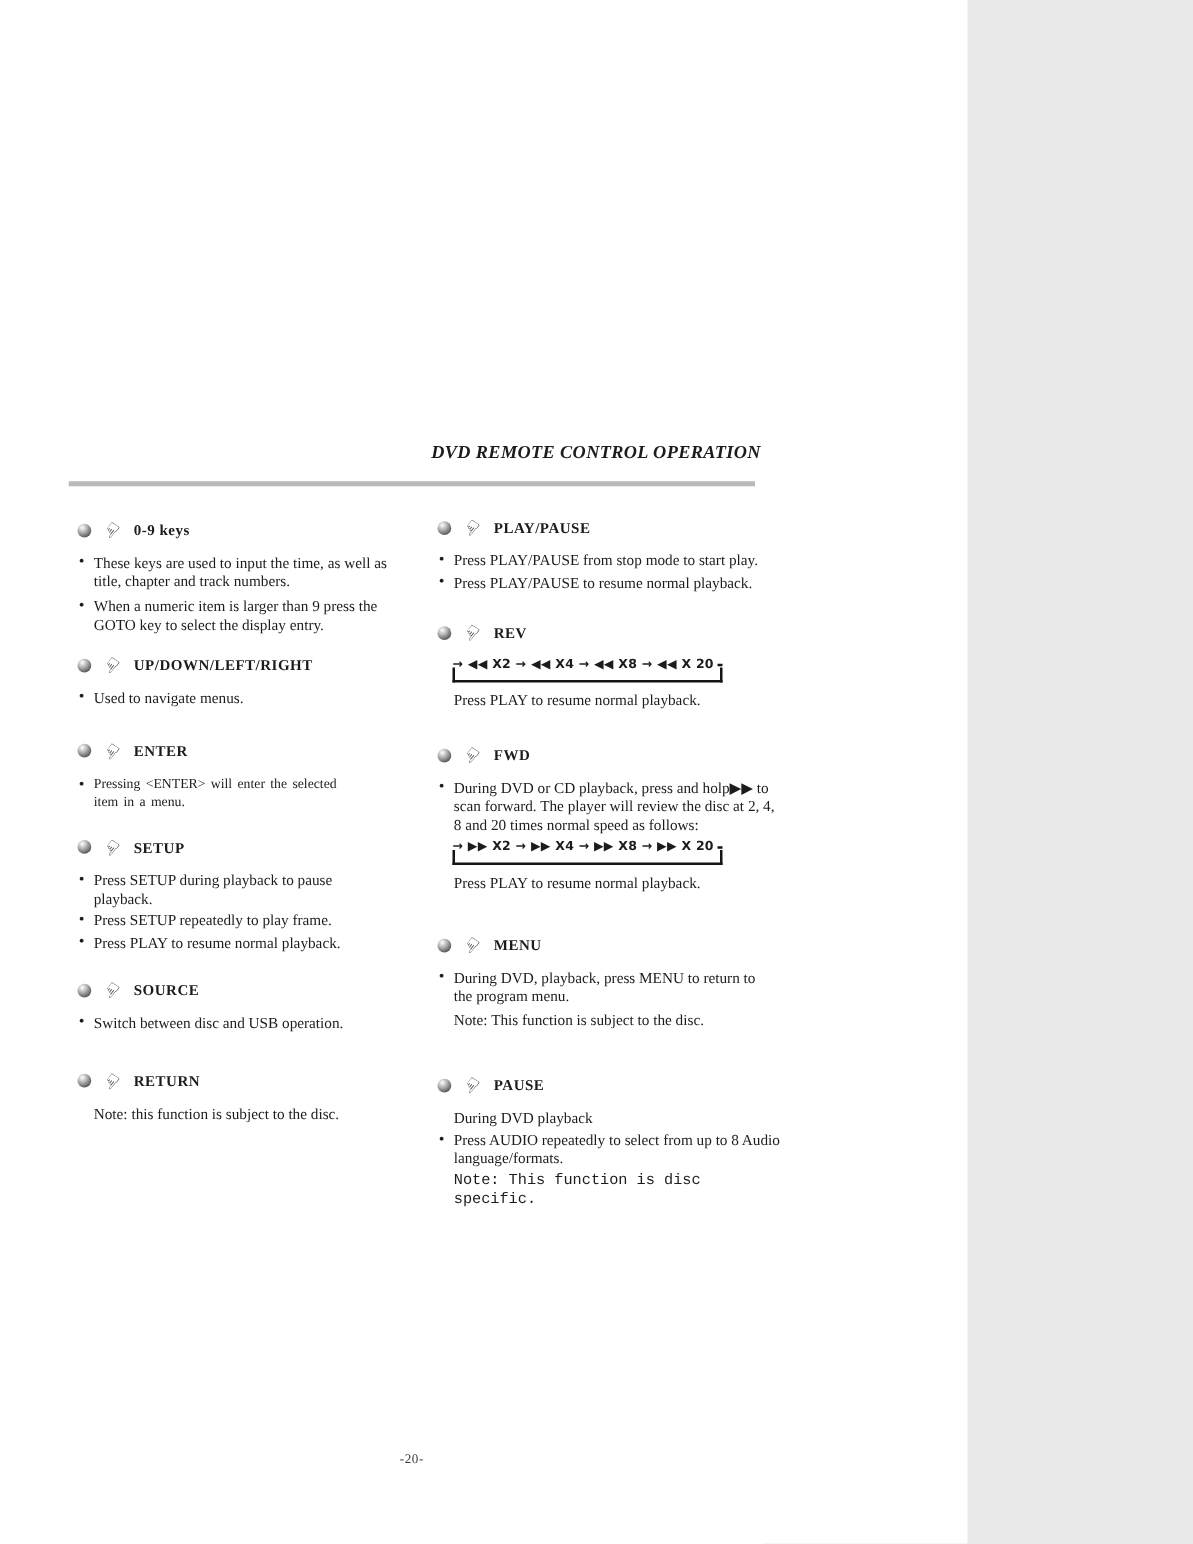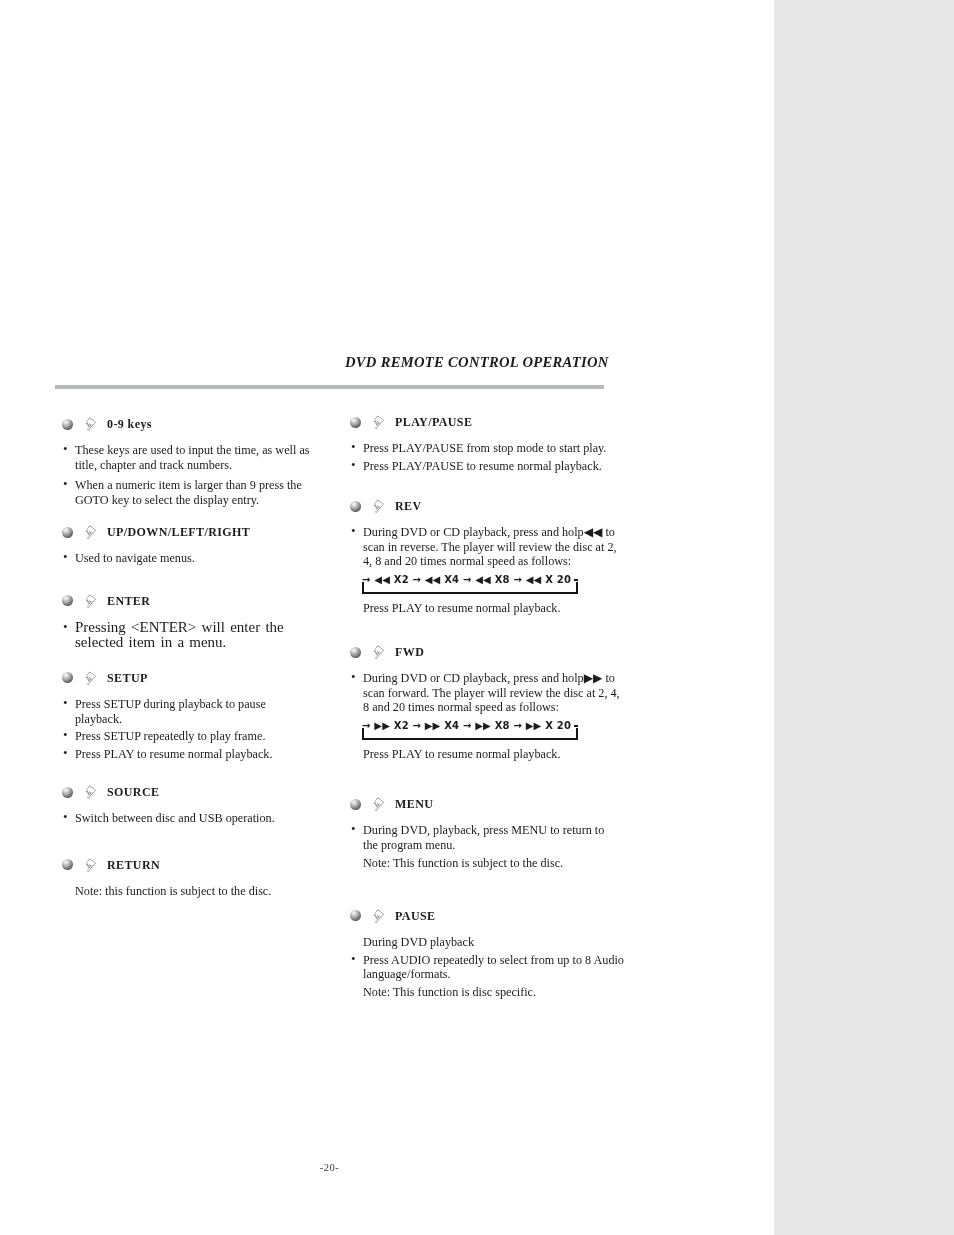--- a/index.html
+++ b/index.html
@@ -64,21 +64,21 @@
   }
   .plain{
     padding-left:13px;
     margin:0 0 3px 0;
   }
   .note{
     padding-left:13px;
     margin-top:8px;
   }
   .enter-text{
-    font-size:15px;
+    font-size:11px;
     line-height:15px;
     width:218px;
     word-spacing:1.5px;
   }
   .loop{
     margin:4px 0 7px 12px;
     width:216px;
   }
   .loop-row{display:flex;align-items:center;}
   .loop-text{
@@ -187,21 +187,20 @@
       <div class="bullet" style="margin-top:6px;">Press PLAY/PAUSE from stop mode to start play.</div>
       <div class="bullet">Press PLAY/PAUSE to resume normal playback.</div>
     </div>
 
     <div class="section" style="margin-top:22px;">
       <div class="head">
         <span class="ball"></span>
         <span class="hand">☞</span>
         <span class="label">REV</span>
       </div>
-      <div class="bullet glyphs" style="width:262px;font-family:'Liberation Serif',serif;">During DVD or CD playback, press and holp◀◀ to scan in reverse. The  player will review the disc at 2, 4, 8 and 20 times normal speed as follows:</div>
       <div class="loop">
         <div class="loop-row">
           <span class="loop-text">→ ◀◀ X2 → ◀◀ X4 → ◀◀ X8 → ◀◀ X 20</span>
           <span class="loop-tail"></span>
         </div>
         <div class="loop-box"></div>
       </div>
       <div class="after-text">Press PLAY to resume normal playback.</div>
     </div>
 
@@ -233,20 +232,20 @@
     </div>
 
     <div class="section" style="margin-top:34px;">
       <div class="head">
         <span class="ball"></span>
         <span class="hand">☞</span>
         <span class="label">PAUSE</span>
       </div>
       <div class="plain">During DVD playback</div>
       <div class="bullet">Press  AUDIO repeatedly to select from up to 8 Audio language/formats.</div>
-      <div class="note" style="margin-top:2px;">Note: This function is disc specific.</div>
+      <div class="note" style="margin-top:2px;font-family:Liberation Mono, monospace;">Note: This function is disc specific.</div>
     </div>
 
   </div>
 
   <div class="footer">-20-</div>
 
 </div>
 
 </body></html>

